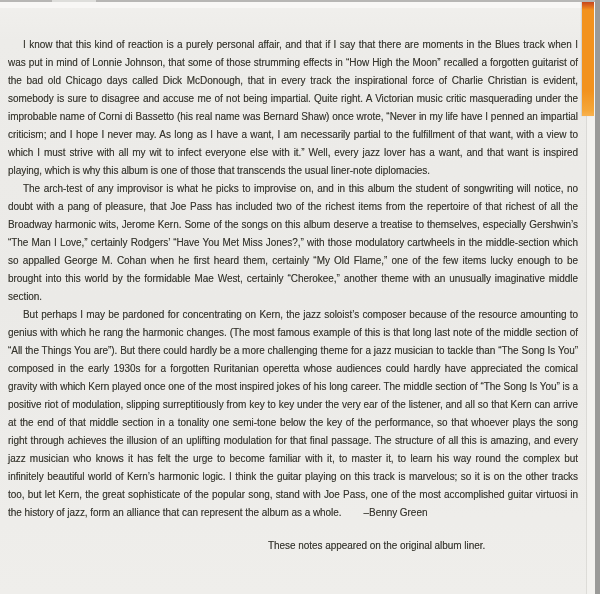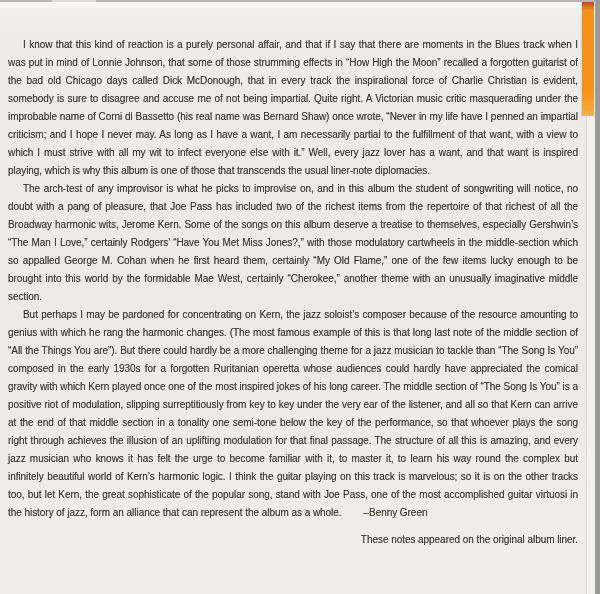--- a/index.html
+++ b/index.html
@@ -50,23 +50,23 @@
     text-align: justify;
     text-shadow: 0 0 0.4px rgba(40, 40, 35, 0.45);
   }
   .textblock p { margin: 0; text-indent: 15px; }
 
   .attr-gap { display: inline-block; width: 22px; }
   .attribution { font-weight: normal; white-space: nowrap; }
 
   .note {
     margin-left: 260px;
-    margin-top: 10px;
+    margin-top: 16px;
     line-height: 15px;
-    text-align: right;
+    text-align: left;
     text-indent: 0;
   }
 </style>
 </head>
 <body>
 
 <div class="page">
 
   <div class="right-light"></div>
   <div class="right-scanline"></div>

